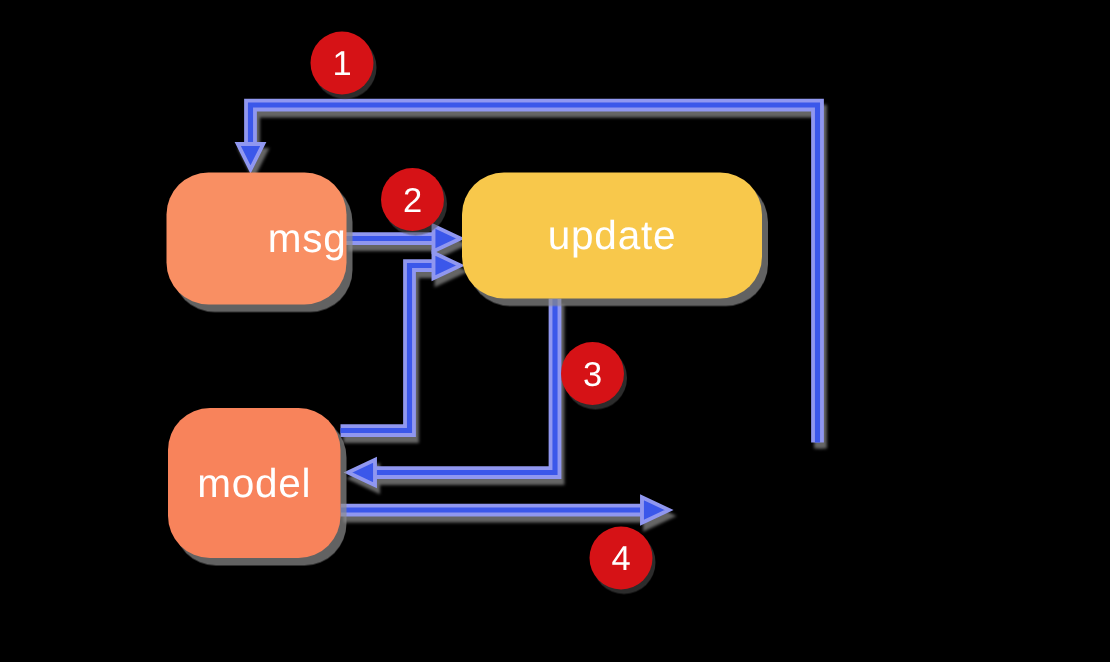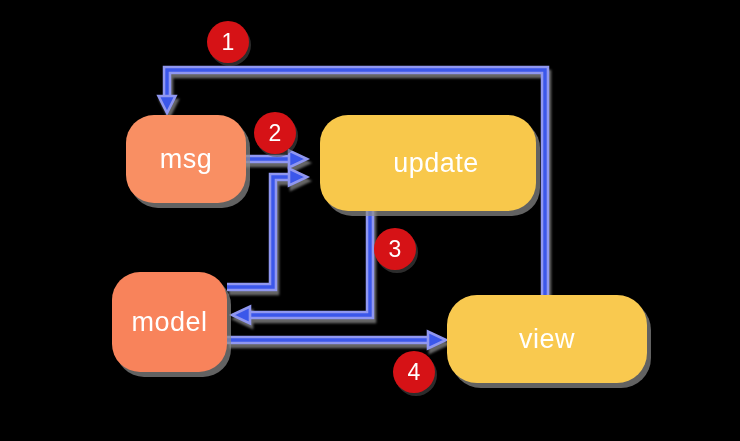--- a/index.html
+++ b/index.html
@@ -46,22 +46,22 @@
     position: absolute;
     border-radius: 28px;
     display: flex;
     align-items: center;
     justify-content: center;
     color: var(--node_text, #FFFFFF);
     font-size: 27px;
     letter-spacing: 0.5px;
     filter: drop-shadow(4px 5px 0 rgba(140,140,140,0.7));
   }
-  .node-msg    { left: 126px; top: 115px; width: 120px; height: 88px; }
-  .node-update { left: 320px; top: 115px; width: 200px; height: 96px; padding-left: 16px; }
+  .node-msg    { left: 111px; top: 115px; width: 120px; height: 88px; justify-content: flex-end; }
+  .node-update { left: 308px; top: 115px; width: 200px; height: 84px; }
   .node-model  { left: 112px; top: 272px; width: 115px; height: 100px; }
   .node-view   { left: 447px; top: 295px; width: 200px; height: 88px; border-radius: 30px; }
   
   .badge {
     position: absolute;
     width: 42px;
     height: 42px;
     border-radius: 50%;
     display: flex;
     align-items: center;
@@ -118,23 +118,20 @@
   </div>
 
   <div class="node node-update" style="background-color: rgb(248, 200, 75);">
     <span>update</span>
   </div>
 
   <div class="node node-model" style="background-color: rgb(248, 131, 91);">
     <span>model</span>
   </div>
 
-  <div class="node node-view" style="background-color: rgb(249, 201, 79);">
-    <span>view</span>
-  </div>
 
   <div class="badge badge-1" style="background-color: rgb(214, 18, 22);">
     <span>1</span>
   </div>
 
   <div class="badge badge-2" style="background-color: rgb(214, 18, 22);">
     <span>2</span>
   </div>
 
   <div class="badge badge-3" style="background-color: rgb(214, 18, 22);">

